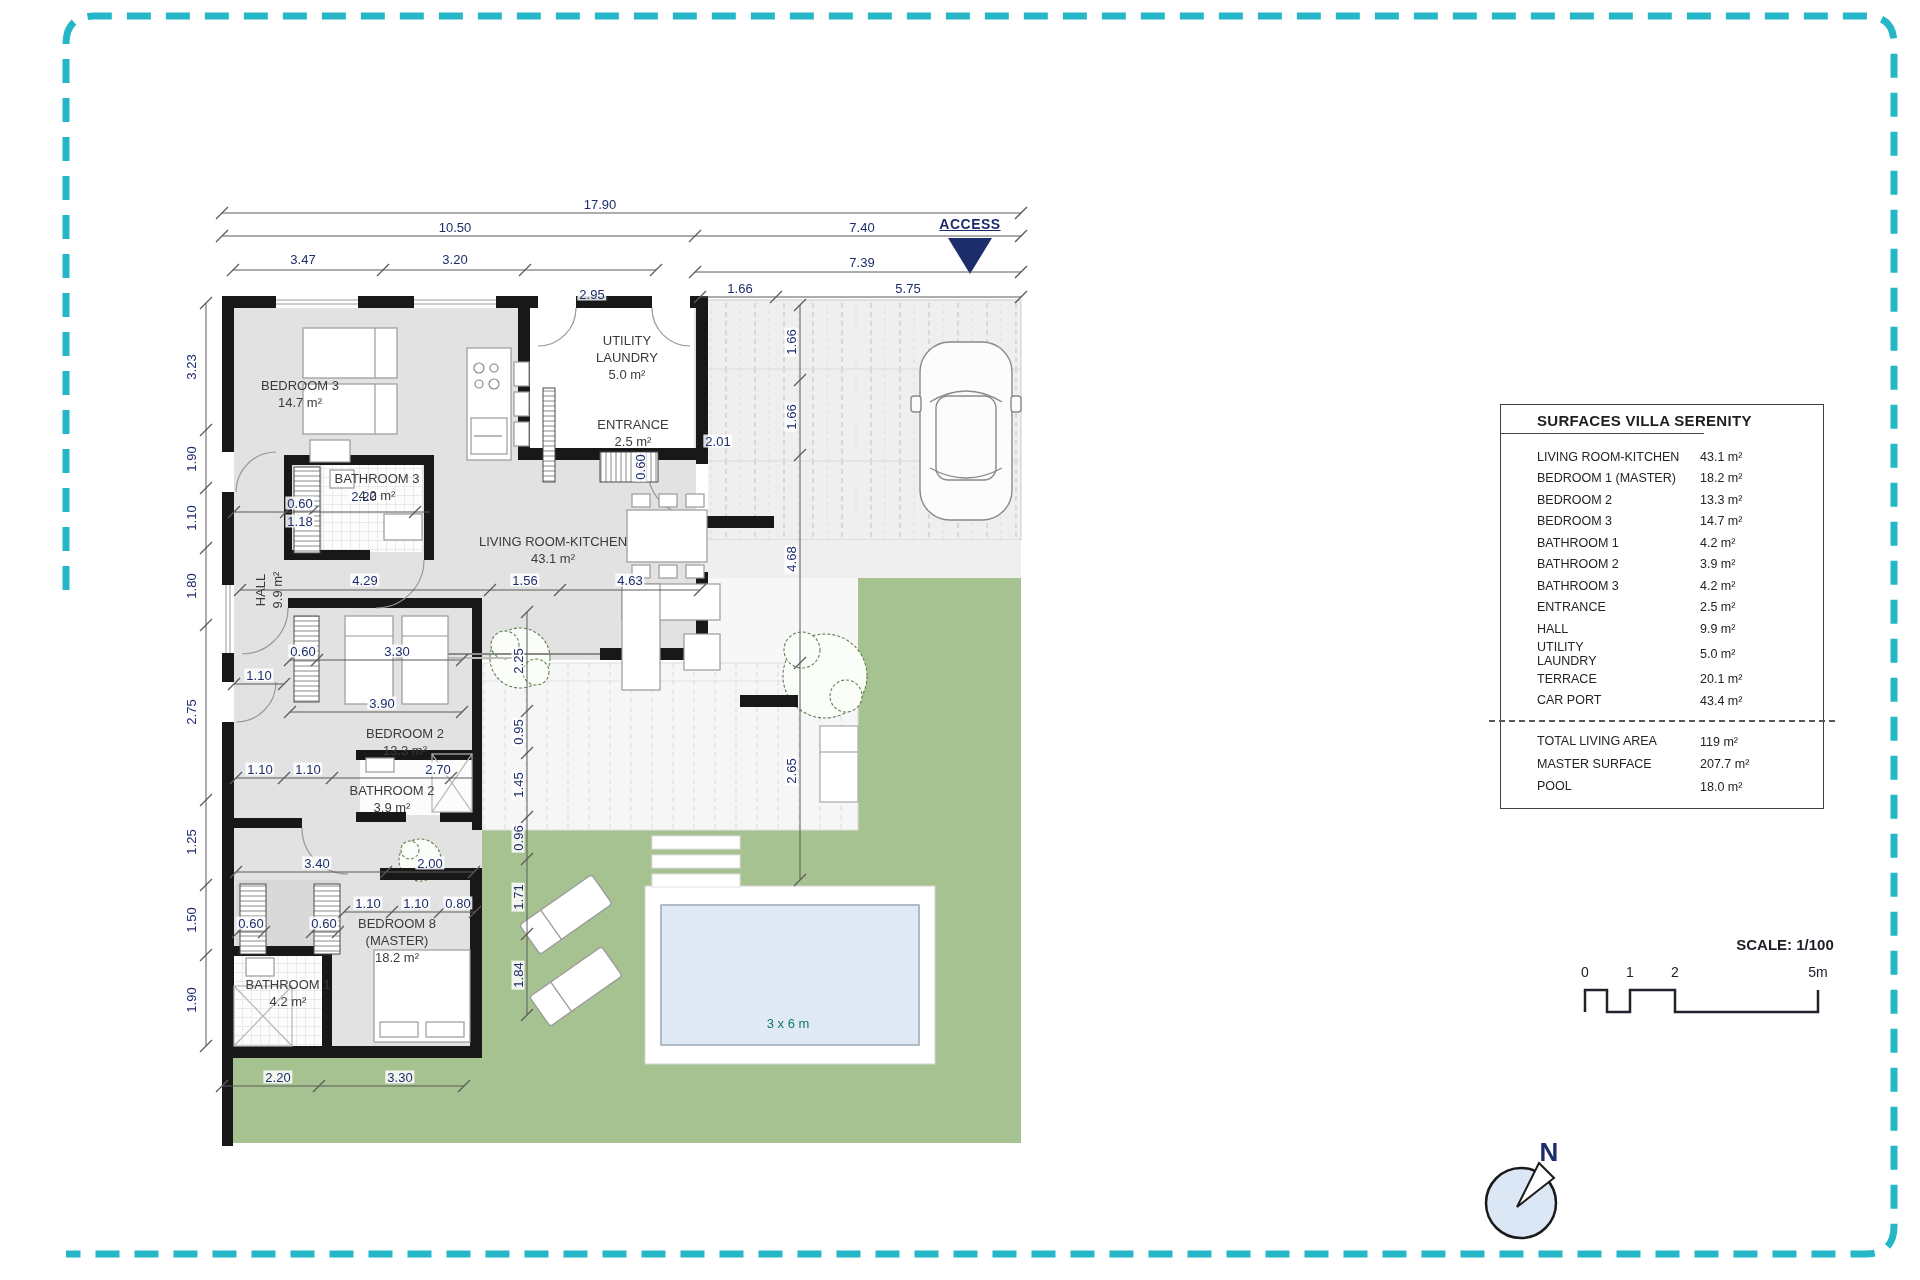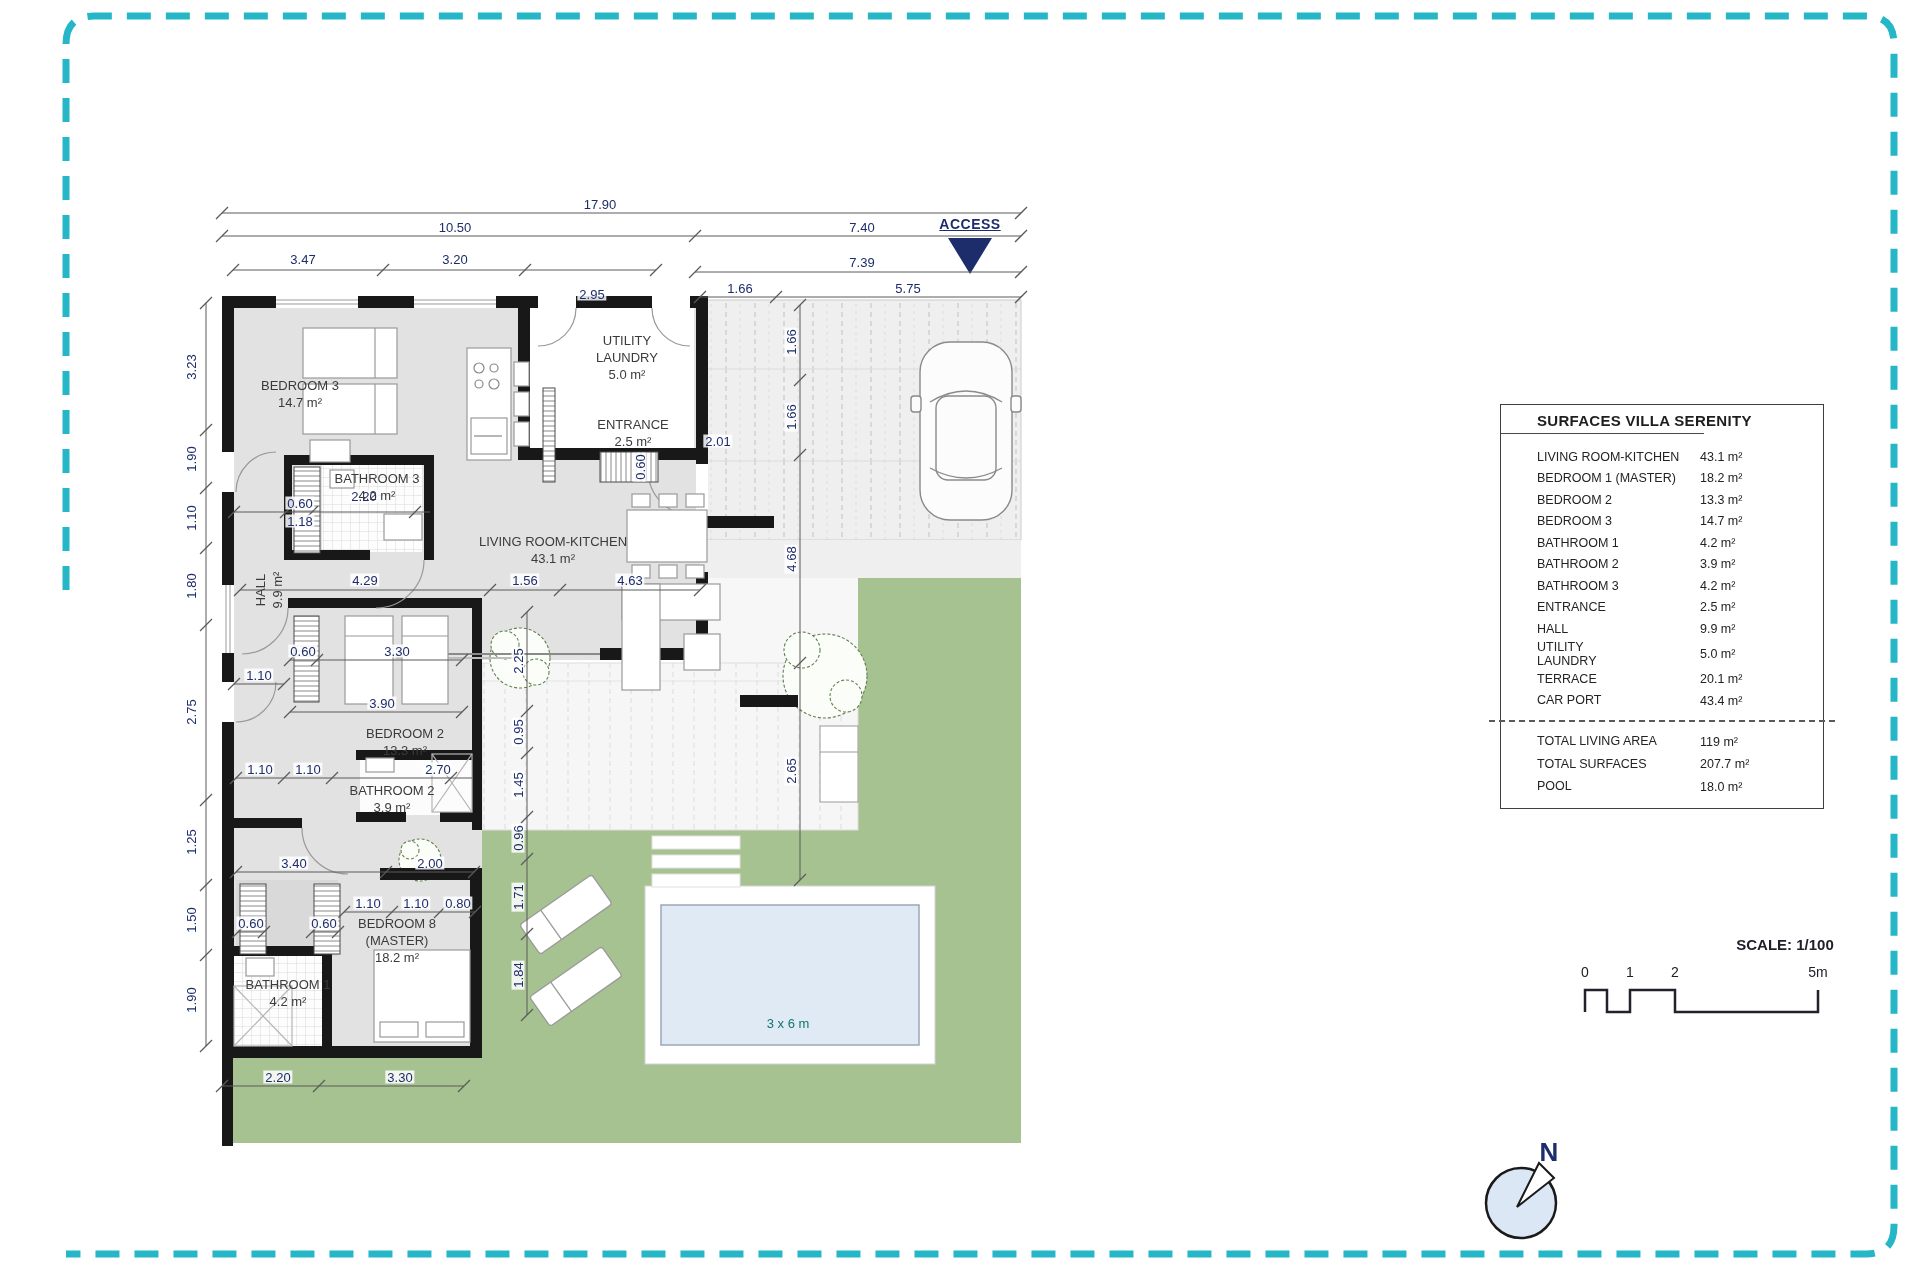--- a/index.html
+++ b/index.html
@@ -398,21 +398,21 @@
     <span class="dim" style="left: 365px; top: 580px;">4.29</span>
     <span class="dim" style="left: 525px; top: 580px;">1.56</span>
     <span class="dim" style="left: 630px; top: 580px;">4.63</span>
     <span class="dim" style="left: 303px; top: 651px;">0.60</span>
     <span class="dim" style="left: 397px; top: 651px;">3.30</span>
     <span class="dim" style="left: 259px; top: 675px;">1.10</span>
     <span class="dim" style="left: 382px; top: 703px;">3.90</span>
     <span class="dim" style="left: 260px; top: 769px;">1.10</span>
     <span class="dim" style="left: 308px; top: 769px;">1.10</span>
     <span class="dim" style="left: 402px; top: 769px; margin-left: 36px;">2.70</span>
-    <span class="dim" style="left: 294px; top: 863px;">3.40</span>
+    <span class="dim" style="left: 317px; top: 863px;">3.40</span>
     <span class="dim" style="left: 430px; top: 863px;">2.00</span>
     <span class="dim" style="left: 368px; top: 903px;">1.10</span>
     <span class="dim" style="left: 416px; top: 903px;">1.10</span>
     <span class="dim" style="left: 458px; top: 903px;">0.80</span>
     <span class="dim" style="left: 251px; top: 923px;">0.60</span>
     <span class="dim" style="left: 324px; top: 923px;">0.60</span>
     <span class="dim" style="left: 278px; top: 1077px;">2.20</span>
     <span class="dim" style="left: 400px; top: 1077px;">3.30</span>
   </div>
 
@@ -505,21 +505,21 @@
         <span class="val">43.4 m²</span>
       </div>
     </div>
   <div class="sep"></div>
   <div class="totals" id="surface-totals">
       <div class="trow">
         <span class="lbl">TOTAL LIVING AREA</span>
         <span class="val">119 m²</span>
       </div>
       <div class="trow">
-        <span class="lbl">TOTAL SURFACES</span>
+        <span class="lbl">MASTER SURFACE</span>
         <span class="val">207.7 m²</span>
       </div>
       <div class="trow">
         <span class="lbl">POOL</span>
         <span class="val">18.0 m²</span>
       </div>
     </div>
 </div>
 
 <div id="scale-title">SCALE: 1/100</div>

